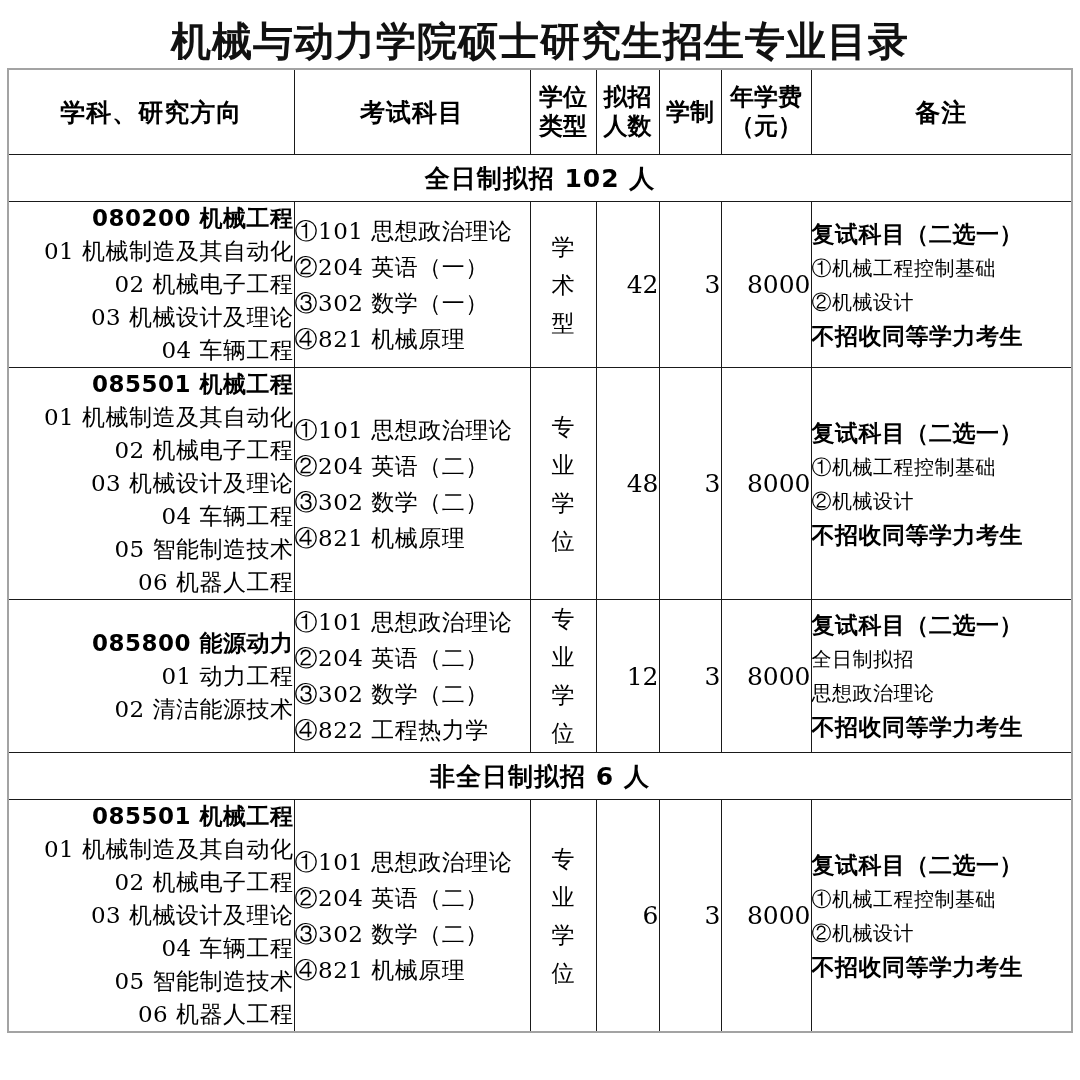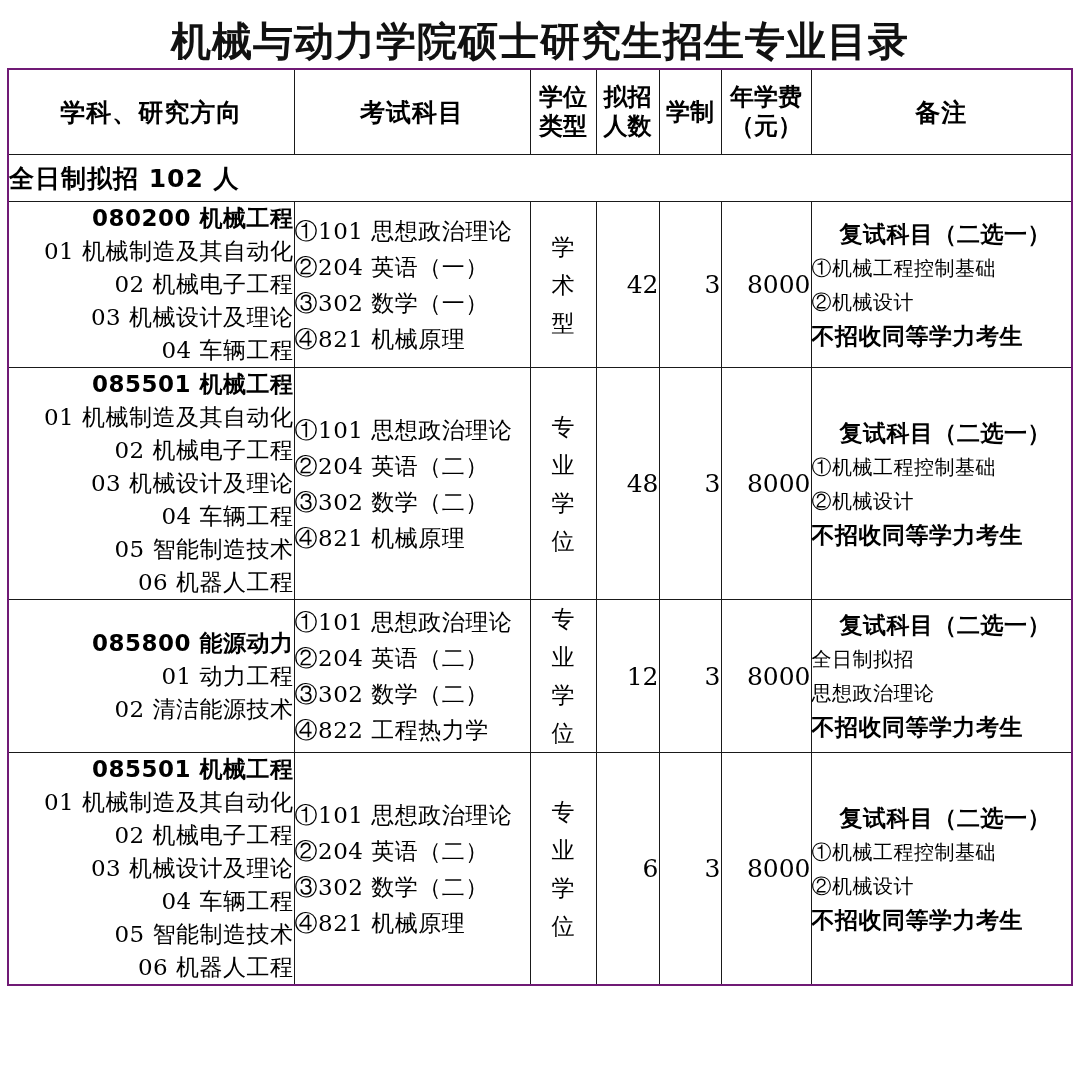--- a/index.html
+++ b/index.html
@@ -36,21 +36,21 @@
     color: #111111;
     white-space: nowrap;
   }
 
   
   table.catalog {
     border-collapse: collapse;
     table-layout: fixed;
     width: 1064px;
     margin: 0 auto;
-    border: 2px solid #701a75;
+    border: 2px solid #a3a3a3;
   }
   table.catalog td,
   table.catalog th {
     border: 1px solid #1a1a1a;
     padding: 0;
     vertical-align: middle;
     font-weight: normal;
   }
 
   
@@ -75,20 +75,21 @@
   tr.head-row td.narrow {
     font-size: 24px;
     line-height: 29px;
     letter-spacing: 0px;
   }
   .hdr-two-line span { display: block; }
 
   
   tr.section-row td {
     height: 46px;
+    text-align: center;
     font-family: "DejaVu Sans", "Liberation Sans", sans-serif;
     font-weight: 700;
     font-size: 25px;
     letter-spacing: 1px;
   }
 
   
   td.dir-cell {
     padding: 6px 0 8px 9px;
     vertical-align: top;
@@ -151,21 +152,20 @@
     padding: 0 0 0 12px;
     vertical-align: middle;
   }
   .note-title {
     font-family: "DejaVu Sans", "Liberation Sans", sans-serif;
     font-weight: 700;
     font-size: 23px;
     line-height: 34px;
     letter-spacing: 0.5px;
     white-space: nowrap;
-    margin-left: 28px;
   }
   .note-item {
     font-family: Liberation Serif, serif;
     font-size: 20px;
     line-height: 34px;
     letter-spacing: 0.5px;
     white-space: nowrap;
   }
   .note-warn {
     font-family: "DejaVu Sans", "Liberation Sans", sans-serif;
@@ -309,20 +309,23 @@
           <td class="num-cell">12</td>
           <td class="num-cell">3</td>
           <td class="num-cell">8000</td>
           <td class="note-cell">
             <div class="note-title">复试科目（二选一）</div>
             <div class="note-item">全日制拟招</div>
             <div class="note-item">思想政治理论</div>
             <div class="note-warn">不招收同等学力考生</div>
           </td>
         </tr>
+        <tr class="section-row">
+          <td colspan="7"><span>非全日制拟招 6 人</span></td>
+        </tr>
         <tr class="data-row">
           <td class="dir-cell">
             <div class="major-line">085501 机械工程</div>
             <div class="dir-line">01 机械制造及其自动化</div>
             <div class="dir-line">02 机械电子工程</div>
             <div class="dir-line">03 机械设计及理论</div>
             <div class="dir-line">04 车辆工程</div>
             <div class="dir-line">05 智能制造技术</div>
             <div class="dir-line">06 机器人工程</div>
           </td>

